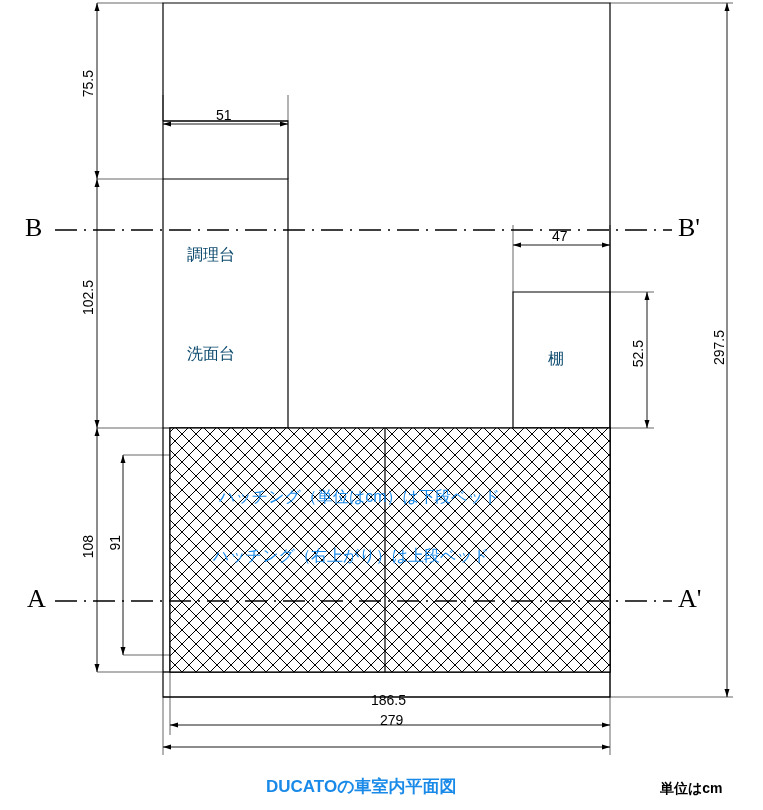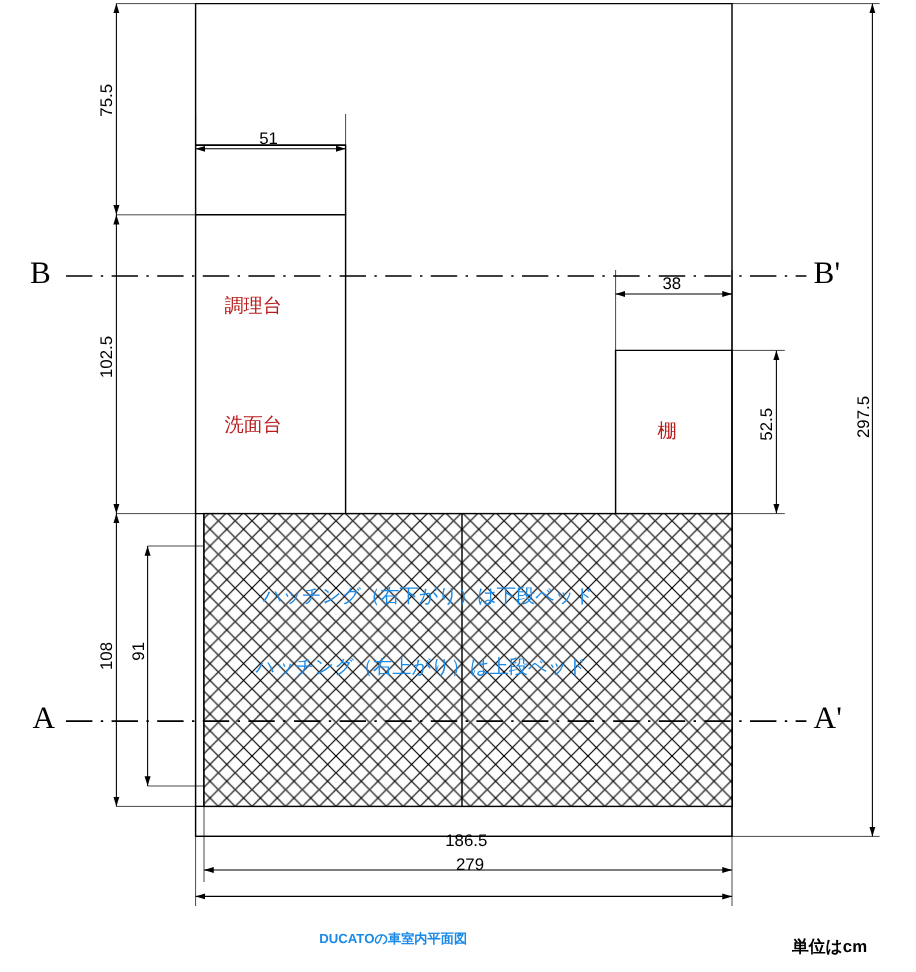--- a/index.html
+++ b/index.html
@@ -9,23 +9,23 @@
     font-family:"Liberation Sans","DejaVu Sans",sans-serif;
     position:relative;
     overflow:hidden;
   }
   #stage{position:absolute;left:0;top:0;width:763px;height:810px;}
   svg.layer{position:absolute;left:0;top:0;width:763px;height:810px;}
   .txt{position:absolute;white-space:nowrap;}
   .dim{color:#000000;font-size:14px;}
   .vert{writing-mode:vertical-rl;transform:rotate(180deg);}
   .section-letter{font-size:26px;color:#000;font-family:"Liberation Serif","DejaVu Serif",serif;}
-  .label-room{font-size:16px;color:#b91c1c;}
+  .label-room{font-size:16px;color:#0c4a6e;}
   .hatch-note{font-size:16px;color:#1a8ae8;}
-  .title{font-size:11px;color:#1a8ae8;font-weight:bold;}
+  .title{font-size:17px;color:#1a8ae8;font-weight:bold;}
   .unit{font-size:14px;color:#000;font-weight:bold;}
 </style>
 </head>
 <body>
 
 <div id="stage">
 
   <svg class="layer" viewBox="0 0 763 810">
     <defs>
       <pattern id="hatchDown" width="14" height="14" patternUnits="userSpaceOnUse">
@@ -127,34 +127,34 @@
       <line x1="163" y1="747" x2="610" y2="747"></line>
     </g>
   </svg>
 
   <div class="txt dim vert" style="left:80px;top:70px;">75.5</div>
   <div class="txt dim vert" style="left:80px;top:280px;">102.5</div>
   <div class="txt dim vert" style="left:80px;top:535px;">108</div>
   <div class="txt dim vert" style="left:107px;top:535px;">91</div>
 
   <div class="txt dim" style="left:216px;top:107px;">51</div>
-  <div class="txt dim" style="left:552px;top:228px;">38</div>
+  <div class="txt dim" style="left:552px;top:228px;">47</div>
   <div class="txt dim vert" style="left:630px;top:340px;">52.5</div>
   <div class="txt dim vert" style="left:711px;top:330px;">297.5</div>
   <div class="txt dim" style="left:380px;top:712px;">279</div>
   <div class="txt dim" style="left:371px;top:692px;text-align:center;">186.5</div>
 
   <div class="txt section-letter" style="left:25px;top:213px;">B</div>
   <div class="txt section-letter" style="left:678px;top:213px;">B'</div>
   <div class="txt section-letter" style="left:27px;top:584px;">A</div>
   <div class="txt section-letter" style="left:678px;top:584px;">A'</div>
 
   <div class="txt label-room" style="left:187px;top:245px;">調理台</div>
   <div class="txt label-room" style="left:187px;top:344px;">洗面台</div>
   <div class="txt label-room" style="left:548px;top:349px;">棚</div>
 
-  <div class="txt hatch-note" style="left:219px;top:487px;">ハッチング（右下がり）は下段ベッド</div>
+  <div class="txt hatch-note" style="left:219px;top:487px;">ハッチング（単位はcm）は下段ベッド</div>
   <div class="txt hatch-note" style="left:213px;top:546px;">ハッチング（右上がり）は上段ベッド</div>
 
   <div class="txt title" style="left:266px;top:775px;">DUCATOの車室内平面図</div>
   <div class="txt unit" style="left:660px;top:780px;">単位はcm</div>
 
 </div>
 
 </body></html>

